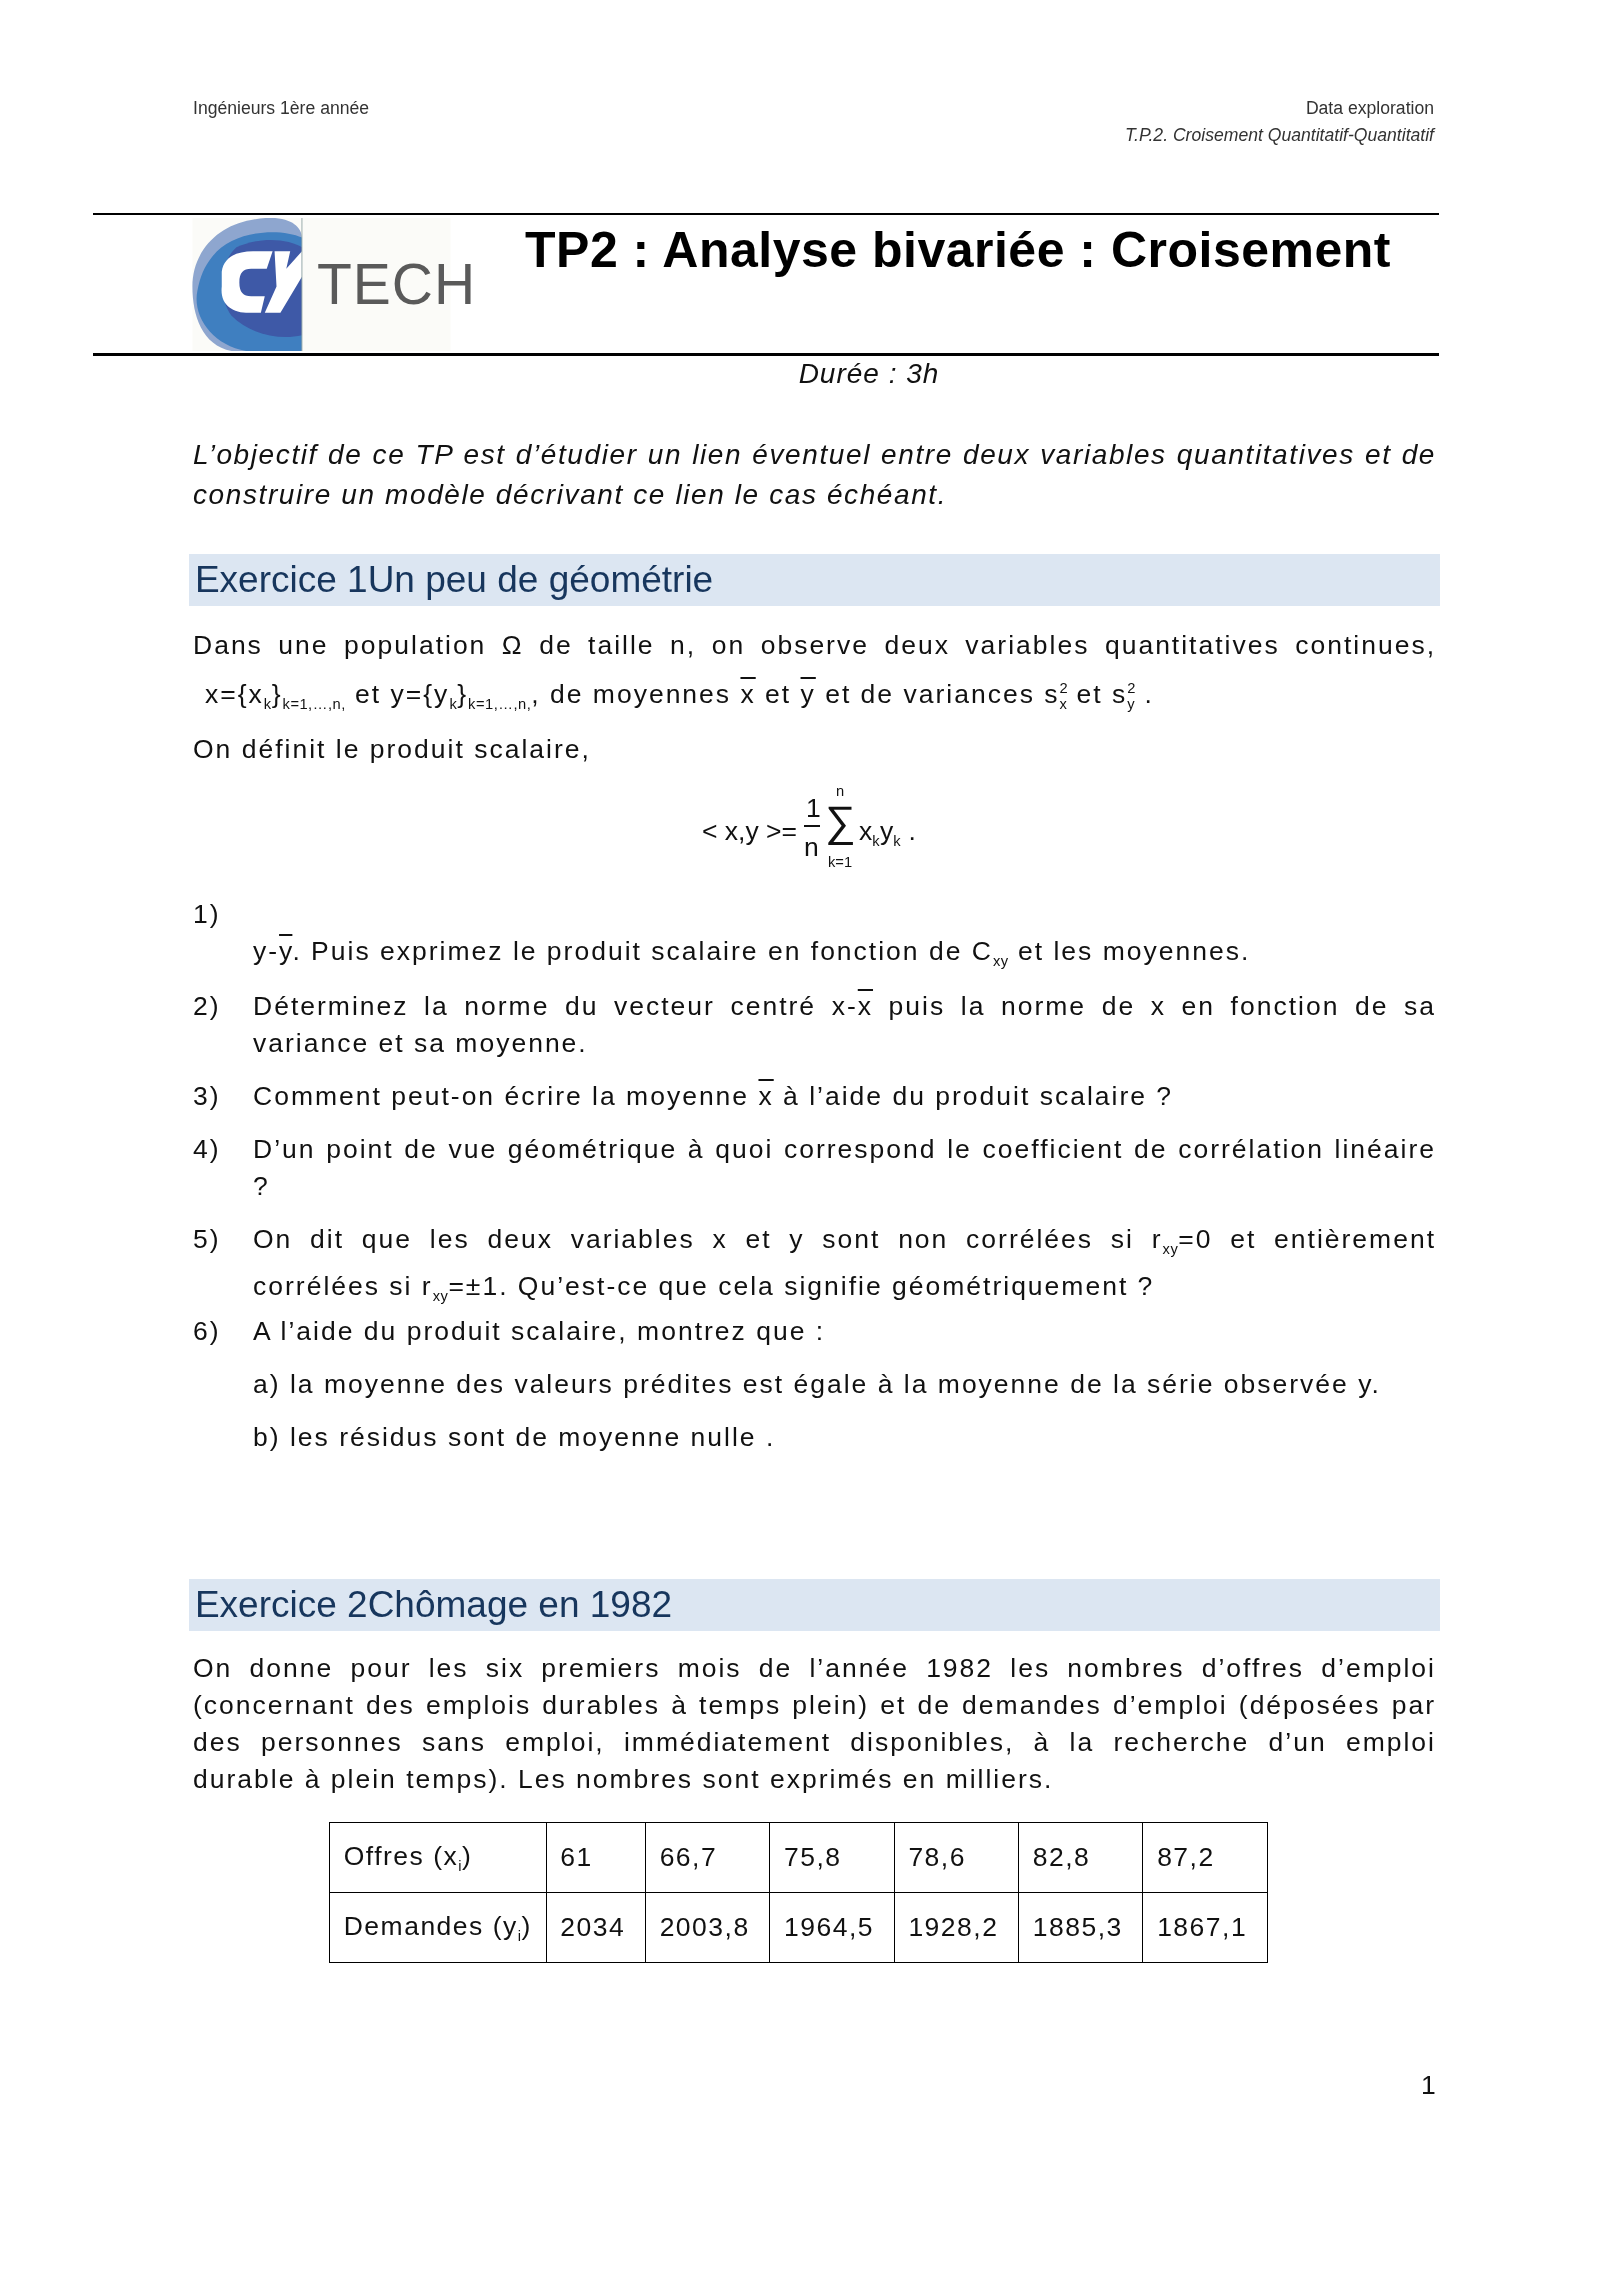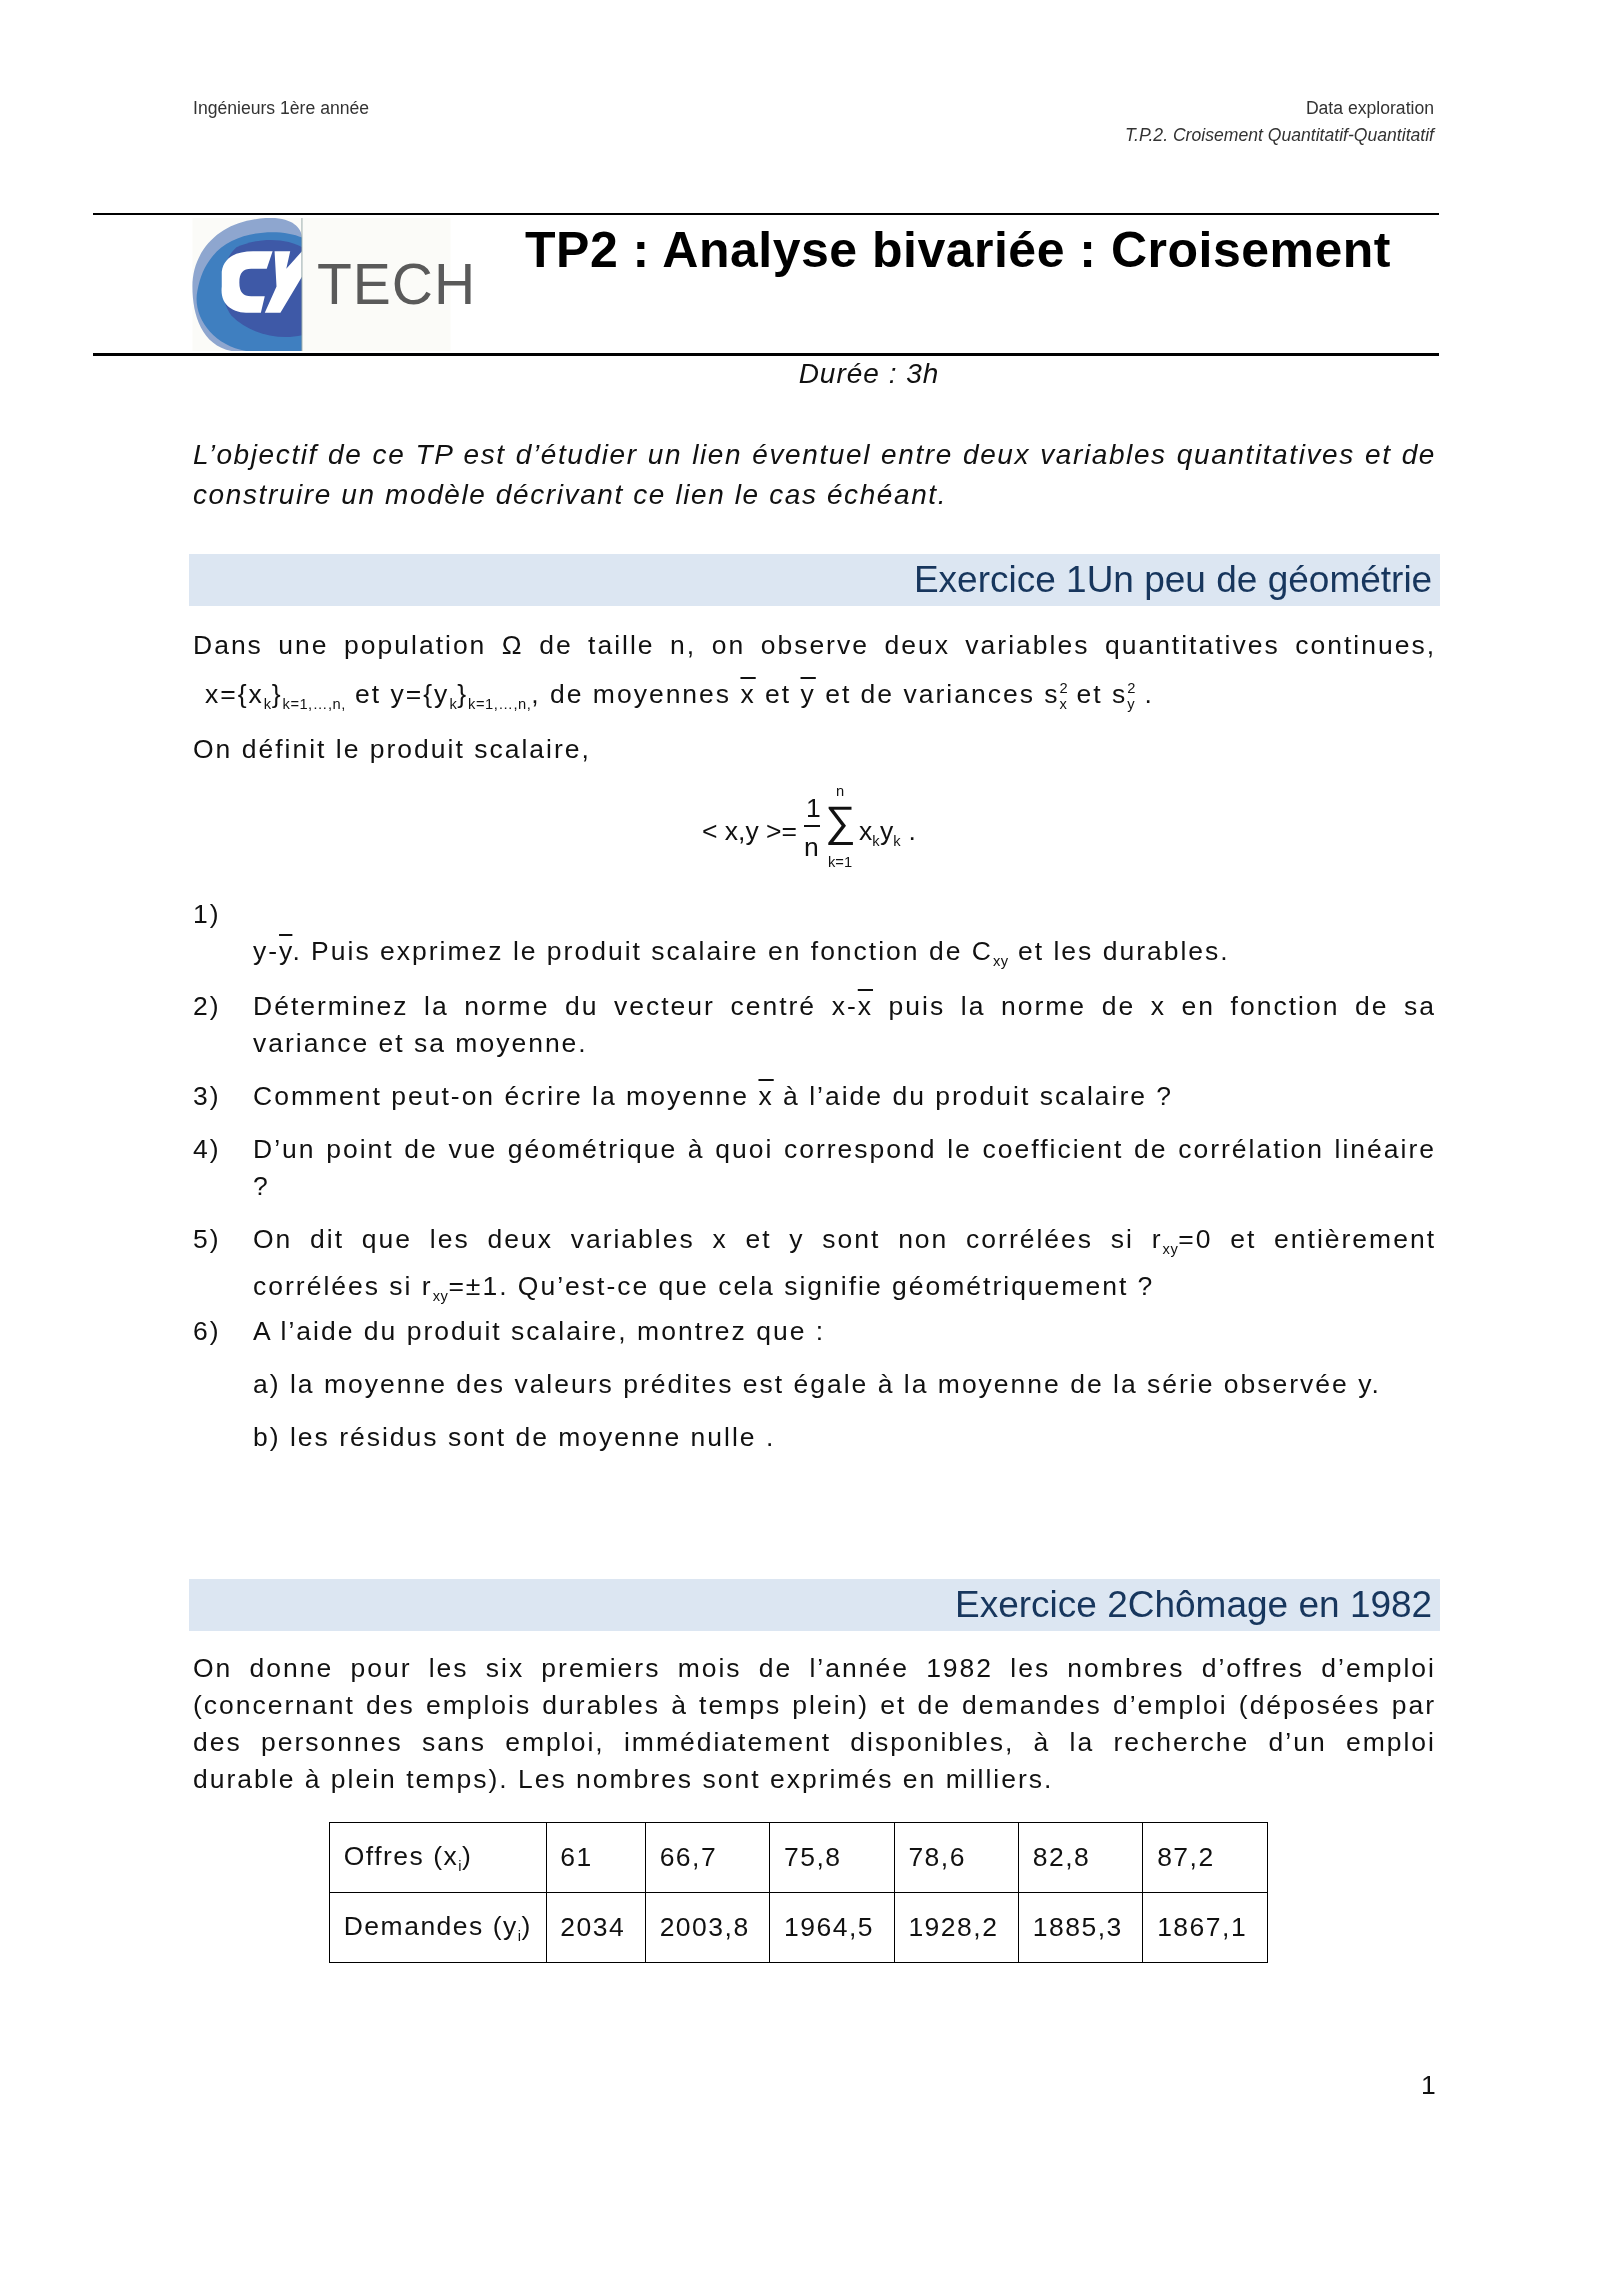--- a/index.html
+++ b/index.html
@@ -6,21 +6,21 @@
   body { width:1620px; height:2293px; position:relative; overflow:hidden;
          font-family:"Liberation Sans", sans-serif; color:#111; }
   .abs { position:absolute; }
   .hdr { font-size:17.6px; color:#333; }
   .hdr-right { text-align:right; right:186px; }
   .rule { position:absolute; left:93px; width:1346px; background:#000; }
   .logo { left:192px; top:218px; width:259px; height:133px; }
   .title { left:525px; top:218px; font-size:50px; font-weight:bold; line-height:65px; color:#000; letter-spacing:0.5px; }
   .duree { left:0; width:1620px; text-align:center; top:358px; font-size:28px; font-style:italic; color:#111; padding-left:118px; box-sizing:border-box; letter-spacing:1px; }
   .intro { left:193px; top:435px; width:1243px; font-size:28px; font-style:italic; line-height:40px; letter-spacing:1.6px; text-align:justify; }
-  .banner { position:absolute; left:189px; width:1251px; height:52px; background:#dce6f2; color:#17365d; font-size:37px; line-height:52px; box-sizing:border-box; padding:0 7.8px 0 5.9px; display:flex; justify-content:flex-end; }
+  .banner { position:absolute; left:189px; width:1251px; height:52px; background:#dce6f2; color:#17365d; font-size:37px; line-height:52px; box-sizing:border-box; padding:0 7.8px 0 5.9px; display:flex; justify-content:flex-start; }
   .p { position:absolute; left:193px; width:1243px; font-size:26.5px; line-height:37px; letter-spacing:2px; text-align:justify; text-align-last:left; }
   .p.just-all { text-align-last:justify; }
   .ol { position:absolute; left:193px; width:1243px; font-size:26.5px; line-height:37px; letter-spacing:2px; }
   .ol .num { position:absolute; left:0; }
   .ol .txt { position:absolute; left:60px; width:1183px; text-align:justify; }
   .ol .txt.j { text-align-last:justify; }
   sub, sup { font-size:14.7px; letter-spacing:0.5px; }
   .bar { text-decoration:overline; }
   .formula { position:absolute; left:702px; top:789px; font-size:26.5px; height:88px; }
   table.data { position:absolute; left:329px; top:1822px; border-collapse:collapse; font-size:26.5px; letter-spacing:1.5px; }
@@ -76,21 +76,21 @@
   <span class="abs" style="left:102px; top:36px; width:15.7px; height:2px; background:#111;"></span>
   <span class="abs" style="left:102px; top:43px;">n</span>
   <span class="abs" style="left:134px; top:-5.9px; font-size:14.7px;">n</span>
   <span class="abs" style="left:123px; top:7.8px; font-size:43px;">∑</span>
   <span class="abs" style="left:126px; top:65px; font-size:14.7px;">k=1</span>
   <span class="abs" style="left:157px; top:27.4px; white-space:nowrap;"><span>x</span><sub>k</sub><span>y</span><sub>k</sub> <span>.</span></span>
 </div>
 
 <div class="ol" style="top:896px; height:78px;">
   <span class="num">1)</span>
-  <div class="txt" style="top:37px;"><span>y-</span><span class="bar">y</span><span>. Puis exprimez le produit scalaire en fonction de C</span><sub>xy</sub><span> et les durables.</span></div>
+  <div class="txt" style="top:37px;"><span>y-</span><span class="bar">y</span><span>. Puis exprimez le produit scalaire en fonction de C</span><sub>xy</sub><span> et les moyennes.</span></div>
 </div>
 
 <div class="ol" style="top:988px; height:78px;">
   <span class="num">2)</span>
   <div class="txt"><span>Déterminez la norme du vecteur centré x-</span><span class="bar">x</span><span> puis la norme de x en fonction de sa variance et sa moyenne.</span></div>
 </div>
 
 <div class="ol" style="top:1078px; height:39px;">
   <span class="num">3)</span>
   <div class="txt"><span>Comment peut-on écrire la moyenne </span><span class="bar">x</span><span> à l’aide du produit scalaire ?</span></div>

